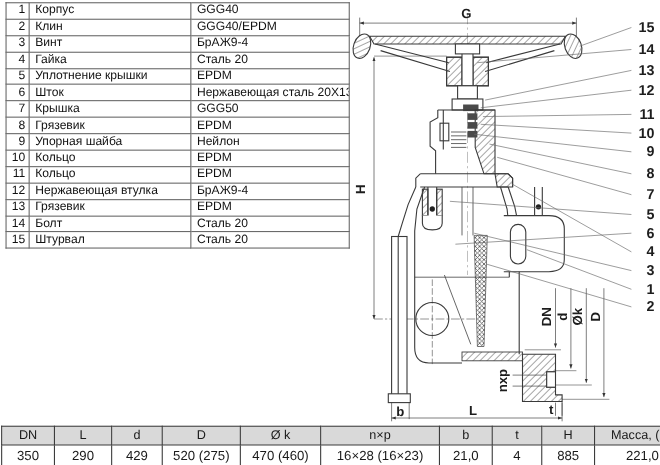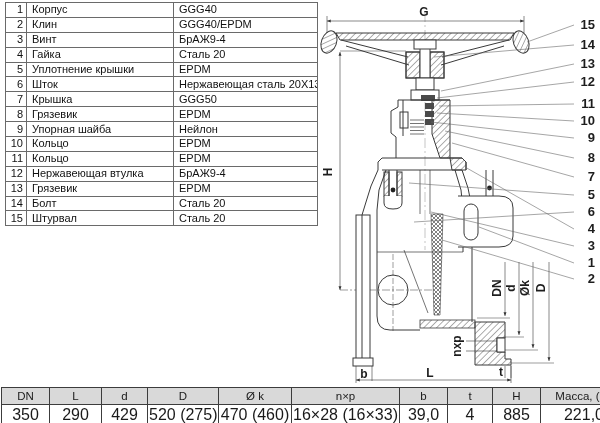--- a/index.html
+++ b/index.html
@@ -7,21 +7,21 @@
           font-family:"Liberation Sans",sans-serif;color:#1a1a1a;}
   
   #parts{position:absolute;left:5px;top:2px;width:298px;border-collapse:collapse;table-layout:fixed;}
   #parts td{border:1px solid #6a6a6a;font-size:11px;height:13.9px;line-height:13px;
             padding:0 0 0 5px;white-space:nowrap;overflow:hidden;color:#111;}
   #parts td.num{text-align:right;padding:0 3px 0 0;}
   
   #dims{position:absolute;left:1px;top:387px;width:597px;border-collapse:collapse;table-layout:fixed;}
   #dims td{border:1px solid #3c3c3c;text-align:center;font-size:11.5px;overflow:hidden;white-space:nowrap;}
   #dims tr.hd td{background:#d9d9d9;height:14px;line-height:14px;}
-  #dims tr.vals td{background:#fff;height:17px;line-height:17px;font-size:16px;text-align:center;}
+  #dims tr.vals td{background:#fff;height:17px;line-height:17px;font-size:12px;text-align:center;}
   #drawing{position:absolute;left:300px;top:0;}
   svg text{font-family:"Liberation Sans",sans-serif;}
   .callout{font-size:13px;font-weight:bold;fill:#1d1d1d;}
   .dimlab{font-size:12px;font-weight:bold;fill:#1d1d1d;}
 </style>
 </head>
 <body>
 
 <div id="canvas">
 
@@ -287,22 +287,22 @@
         <td style="width:42px">t</td>
         <td style="width:45px">H</td>
         <td style="width:84px">Масса, (кг)</td>
       </tr>
       <tr class="vals">
         <td>350</td>
         <td>290</td>
         <td>429</td>
         <td>520 (275)</td>
         <td>470 (460)</td>
-        <td>16×28 (16×33)</td>
-        <td>39,0</td>
+        <td>16×28 (16×23)</td>
+        <td>21,0</td>
         <td>4</td>
         <td>885</td>
         <td>221,0</td>
       </tr>
     </tbody>
   </table>
 
 </div>
 
 </body></html>

